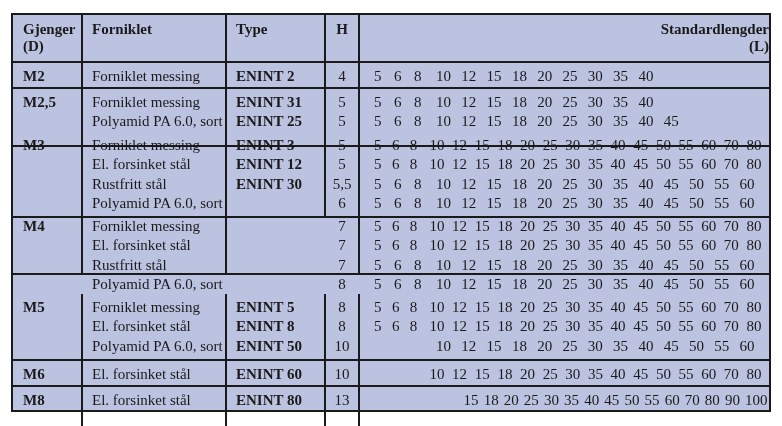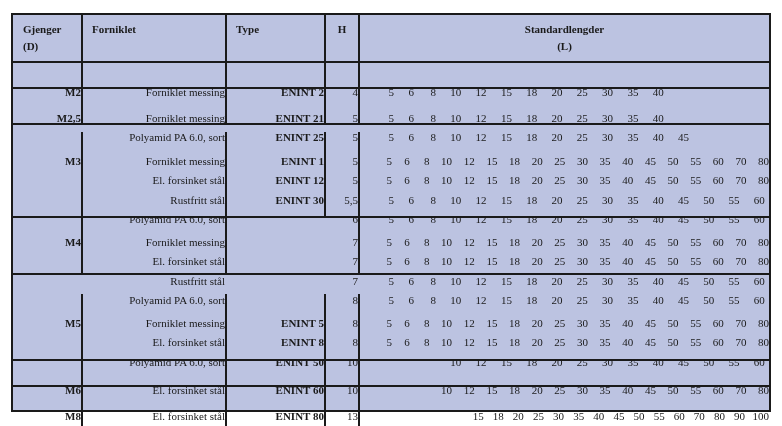--- a/index.html
+++ b/index.html
@@ -1,34 +1,34 @@
 <!DOCTYPE html>
 <html><head>
   <meta charset="utf-8">
   <style>
     html, body { margin: 0; padding: 0; background: #ffffff; }
     body { width: 782px; height: 426px; position: relative; overflow: hidden; }
     .tbl {
       position: absolute; left: 11px; top: 13px; width: 760px; height: 399px;
       background: #bcc3e1; border: 2px solid #1a1a1a; box-sizing: border-box;
-      font-family: "Liberation Serif", serif; color: #1a1a1a; font-size: 11px;
+      font-family: "Liberation Serif", serif; color: #1a1a1a; font-size: 15px;
     }
     .row { position: absolute; left: 0; right: 0; border-bottom: 2px solid #1a1a1a; box-sizing: border-box; }
     .row:last-child { border-bottom: none; }
     .cell { position: absolute; top: 0; bottom: 0; box-sizing: border-box; }
     .c-d { left: 0; width: 70px; border-right: 2px solid #1a1a1a; padding-left: 10px; font-weight: bold; }
     .c-m { left: 70px; width: 144px; border-right: 2px solid #1a1a1a; padding-left: 9px; }
     .c-t { left: 214px; width: 99px; border-right: 2px solid #1a1a1a; padding-left: 9px; font-weight: bold; }
     .c-h { left: 313px; width: 34px; border-right: 2px solid #1a1a1a; text-align: center; }
     .c-l { left: 347px; right: 0; padding-left: 14px; }
     .line { height: 19.3px; line-height: 19.3px; white-space: nowrap; }
     .hdr .cell { padding-top: 6px; font-weight: bold; }
     .hdr .line { height: 17px; line-height: 17px; }
-    .hdr .c-l { text-align: center; padding-left: 0; }
-    .pad { padding-top: 20px; text-align: right; }
+    .hdr .c-l { text-align: right; padding-left: 0; }
+    .pad { padding-top: 4px; }
     .lens { display: flex; }
     .lens span { display: inline-block; }
     .n1 { width: 20px; }
     .gap { width: 22px; }
     .n2 { width: 25.3px; }
     .n3 { width: 30px; }
   </style>
 </head>
 <body>
 
@@ -75,30 +75,30 @@
           <span class="n2">15</span>
           <span class="n2">18</span>
           <span class="n2">20</span>
           <span class="n2">25</span>
           <span class="n2">30</span>
           <span class="n2">35</span>
           <span class="n2">40</span>
         </div>
       </div>
     </div>
-    <div class="row pad" style="top: 74px; height: 36px;">
+    <div class="row pad" style="top: 74px; height: 58px;">
       <div class="cell c-d pad">
         <div class="line">M2,5</div>
       </div>
       <div class="cell c-m pad">
         <div class="line">Forniklet messing</div>
         <div class="line">Polyamid PA 6.0, sort</div>
       </div>
       <div class="cell c-t pad">
-        <div class="line">ENINT 21</div>
+        <div class="line">ENINT 31</div>
         <div class="line">ENINT 25</div>
       </div>
       <div class="cell c-h pad">
         <div class="line">5</div>
         <div class="line">5</div>
       </div>
       <div class="cell c-l pad">
         <div class="line lens">
           <span class="n1">5</span>
           <span class="n1">6</span>
@@ -134,21 +134,21 @@
       <div class="cell c-d pad">
         <div class="line">M3</div>
       </div>
       <div class="cell c-m pad">
         <div class="line">Forniklet messing</div>
         <div class="line">El. forsinket stål</div>
         <div class="line">Rustfritt stål</div>
         <div class="line">Polyamid PA 6.0, sort</div>
       </div>
       <div class="cell c-t pad">
-        <div class="line">ENINT 1</div>
+        <div class="line">ENINT 3</div>
         <div class="line">ENINT 12</div>
         <div class="line">ENINT 30</div>
       </div>
       <div class="cell c-h pad">
         <div class="line">5</div>
         <div class="line">5</div>
         <div class="line">5,5</div>
         <div class="line">6</div>
       </div>
       <div class="cell c-l pad">

